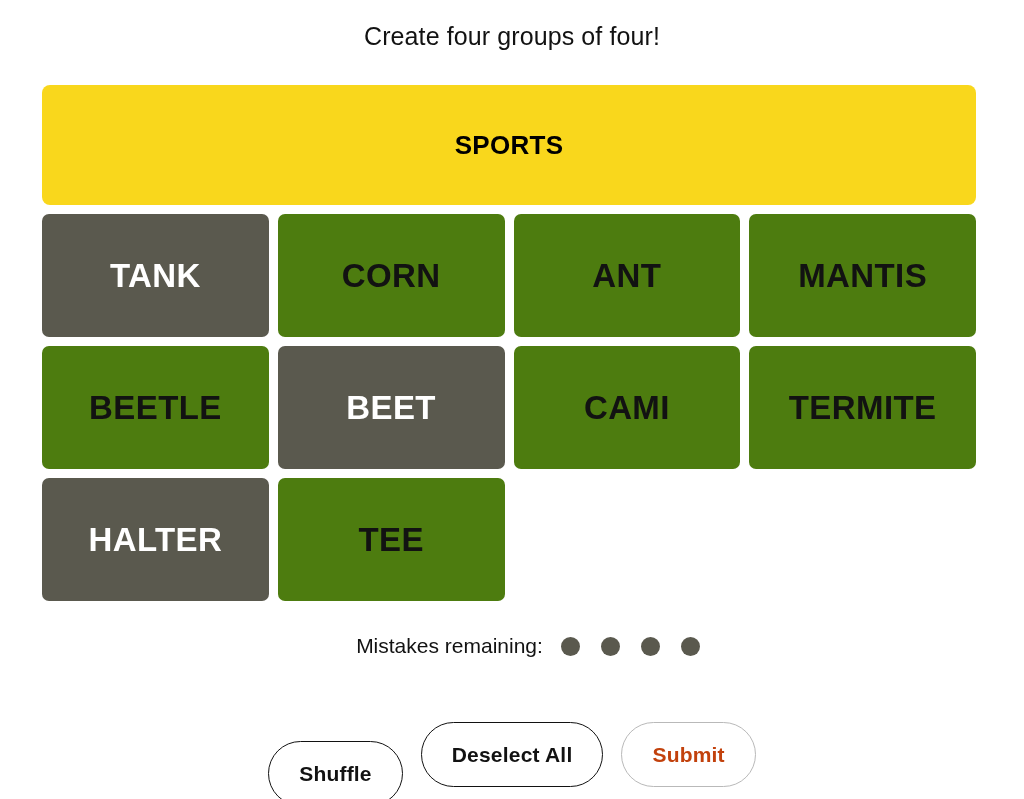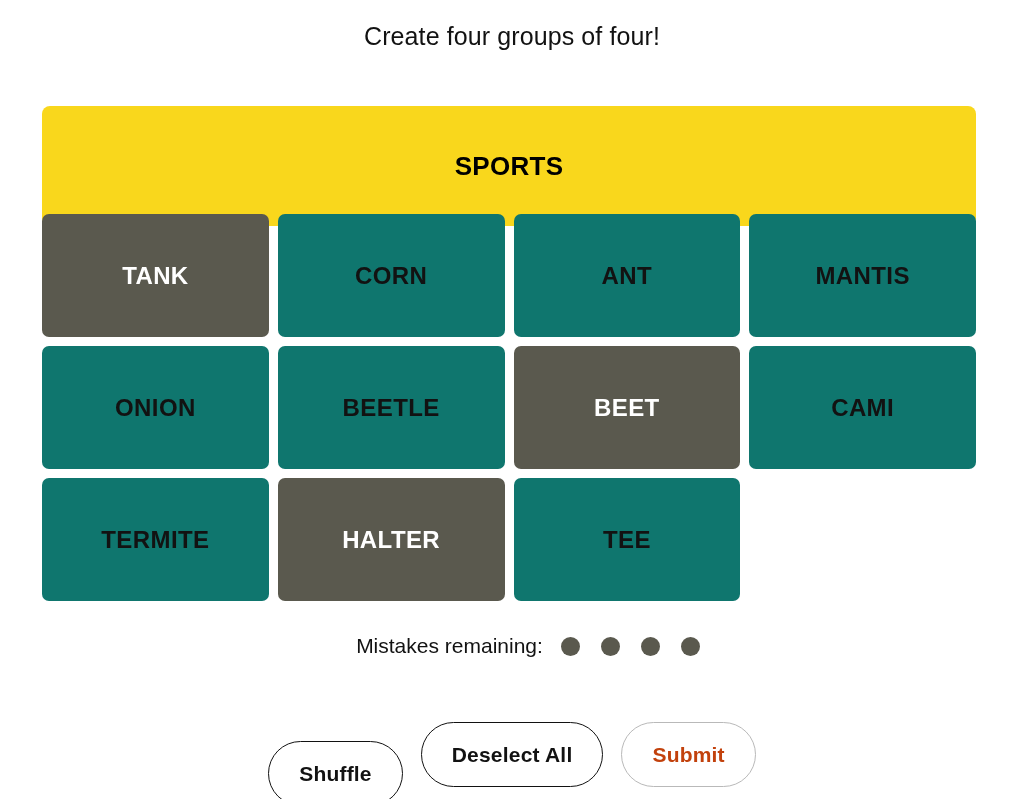--- a/index.html
+++ b/index.html
@@ -75,31 +75,31 @@
     display: grid;
     grid-template-columns: repeat(4, 1fr);
     grid-auto-rows: 123px;
     gap: 9px;
   }
   .tile {
     border-radius: 7px;
     display: flex;
     align-items: center;
     justify-content: center;
-    font-size: 24px;
+    font-size: 33px;
     font-weight: bold;
     letter-spacing: 0.4px;
     cursor: pointer;
     user-select: none;
     box-sizing: border-box;
     text-align: center;
     padding: 0 6px;
   }
   .tile.unselected {
-    background: #0f766e;
+    background: #4d7c0f;
     color: #121212;
   }
   .tile.selected {
     background: #5a594e;
     color: #ffffff;
   }
 
   
   .mistakes {
     position: absolute;
@@ -165,31 +165,30 @@
   }
 </style>
 </head>
 <body>
 
 <div class="page">
 
   <div class="title">Create four groups of four!</div>
 
   <div class="solved-area">
-    <div class="solved-banner" style="background: rgb(249, 215, 28); margin-top: 21px;">
+    <div class="solved-banner" style="background: rgb(249, 215, 28);">
       <div class="solved-title">SPORTS</div>
     </div>
   </div>
 
   <div class="grid">
       <div class="tile selected">TANK</div>
       <div class="tile unselected">CORN</div>
       <div class="tile unselected">ANT</div>
       <div class="tile unselected">MANTIS</div>
-      <div class="tile unselected">ONION</div>
       <div class="tile unselected">BEETLE</div>
       <div class="tile selected">BEET</div>
       <div class="tile unselected">CAMI</div>
       <div class="tile unselected">TERMITE</div>
       <div class="tile selected">HALTER</div>
       <div class="tile unselected">TEE</div>
     </div>
 
   <div class="mistakes">
     <span class="mistakes-label">Mistakes remaining:</span>

